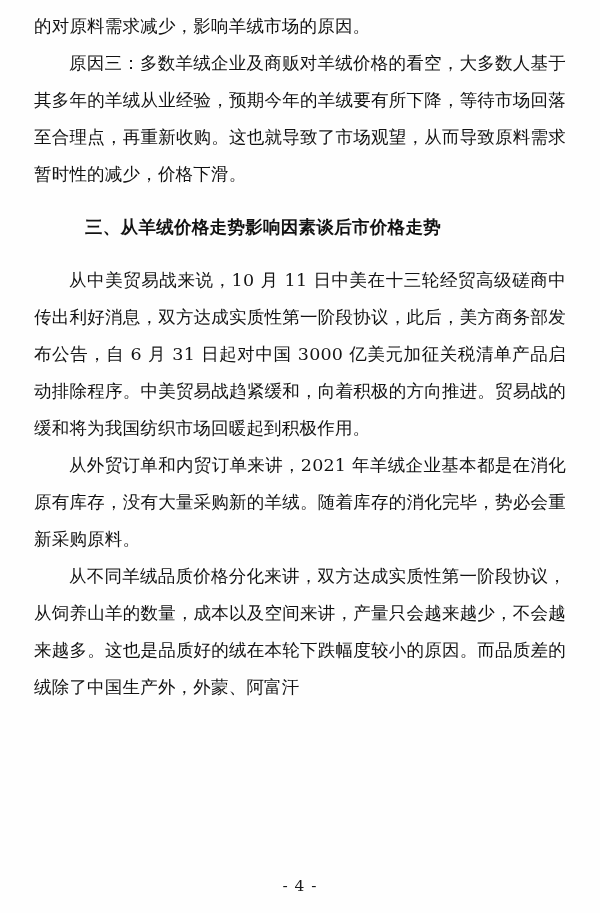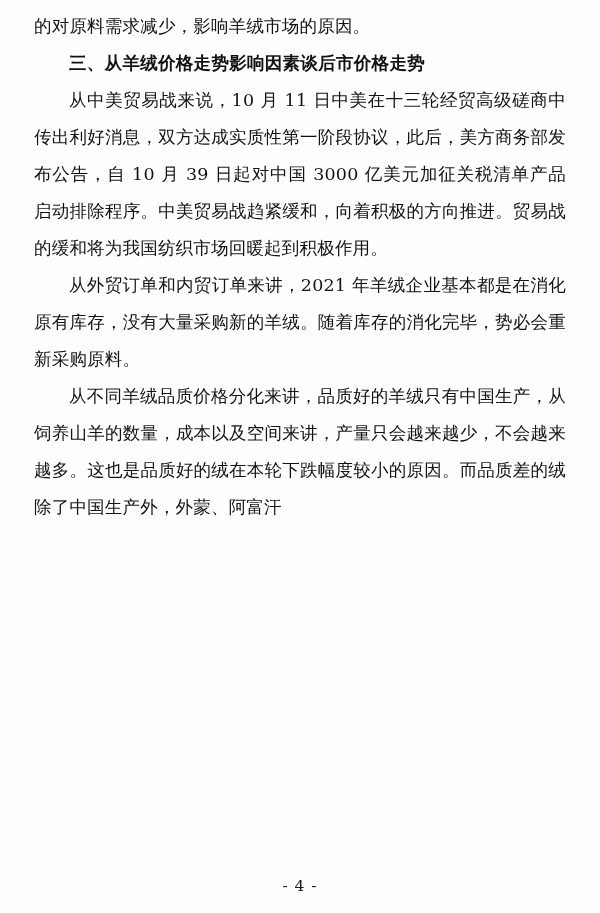--- a/index.html
+++ b/index.html
@@ -34,21 +34,21 @@
   }
   p.para {
     margin: 0;
     text-indent: 2em;
     white-space: normal;
   }
   p.para.cont {
     text-indent: 0;
   }
   h3.heading {
-    margin: 0;
+    margin: 16px;
     font-size: 17.5px;
     line-height: 37px;
     font-weight: bold;
     text-indent: 2em;
     letter-spacing: 0.3px;
   }
   .footer {
     position: absolute;
     left: 0;
     right: 0;
@@ -61,26 +61,27 @@
   }
 </style>
 </head>
 <body>
 
 <div id="page">
   <div class="doc-body">
 
     <p class="para cont">的对原料需求减少，影响羊绒市场的原因。</p>
 
+    <p class="para">原因三：多数羊绒企业及商贩对羊绒价格的看空，大多数人基于其多年的羊绒从业经验，预期今年的羊绒要有所下降，等待市场回落至合理点，再重新收购。这也就导致了市场观望，从而导致原料需求暂时性的减少，价格下滑。</p>
 
     <h3 class="heading">三、从羊绒价格走势影响因素谈后市价格走势</h3>
 
-    <p class="para">从中美贸易战来说，10 月 11 日中美在十三轮经贸高级磋商中传出利好消息，双方达成实质性第一阶段协议，此后，美方商务部发布公告，自 10 月 39 日起对中国 3000 亿美元加征关税清单产品启动排除程序。中美贸易战趋紧缓和，向着积极的方向推进。贸易战的缓和将为我国纺织市场回暖起到积极作用。</p>
+    <p class="para">从中美贸易战来说，10 月 11 日中美在十三轮经贸高级磋商中传出利好消息，双方达成实质性第一阶段协议，此后，美方商务部发布公告，自 6 月 31 日起对中国 3000 亿美元加征关税清单产品启动排除程序。中美贸易战趋紧缓和，向着积极的方向推进。贸易战的缓和将为我国纺织市场回暖起到积极作用。</p>
 
     <p class="para">从外贸订单和内贸订单来讲，2021 年羊绒企业基本都是在消化原有库存，没有大量采购新的羊绒。随着库存的消化完毕，势必会重新采购原料。</p>
 
 
-    <p class="para">从不同羊绒品质价格分化来讲，品质好的羊绒只有中国生产，从饲养山羊的数量，成本以及空间来讲，产量只会越来越少，不会越来越多。这也是品质好的绒在本轮下跌幅度较小的原因。而品质差的绒除了中国生产外，外蒙、阿富汗</p>
+    <p class="para">从不同羊绒品质价格分化来讲，双方达成实质性第一阶段协议，从饲养山羊的数量，成本以及空间来讲，产量只会越来越少，不会越来越多。这也是品质好的绒在本轮下跌幅度较小的原因。而品质差的绒除了中国生产外，外蒙、阿富汗</p>
 
   </div>
 
   <div class="footer">- 4 -</div>
 </div>
 
 </body></html>

